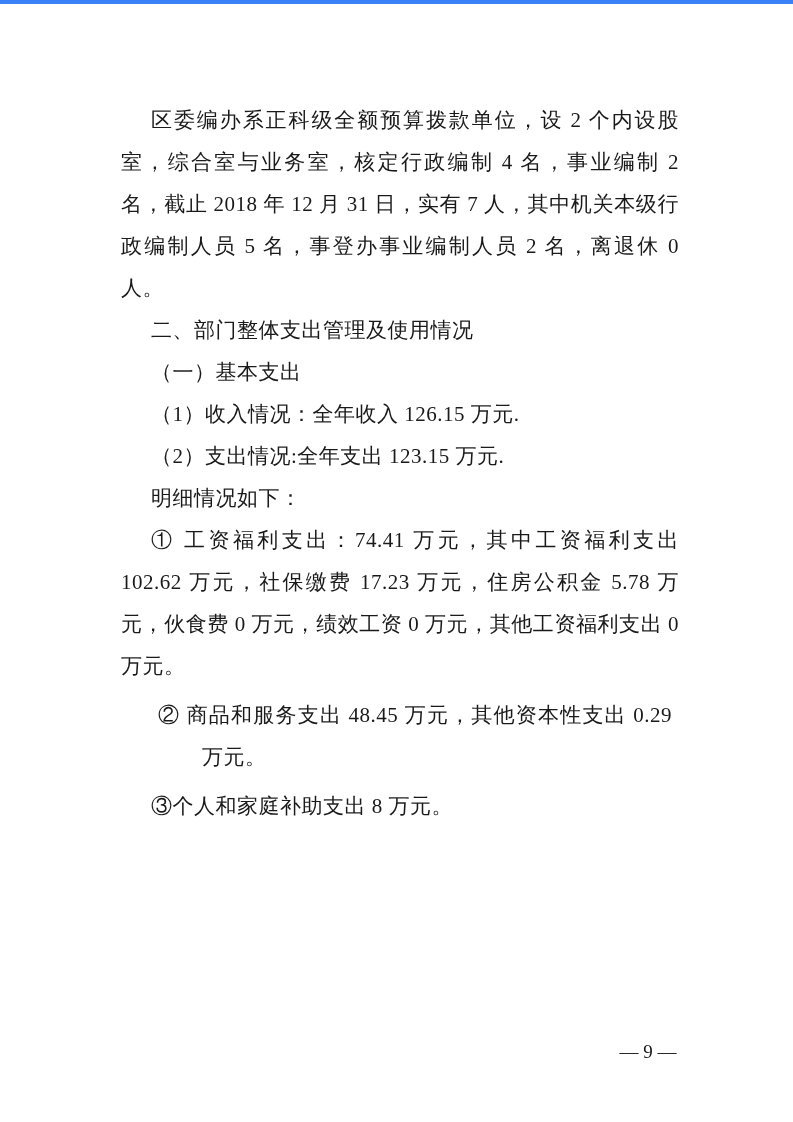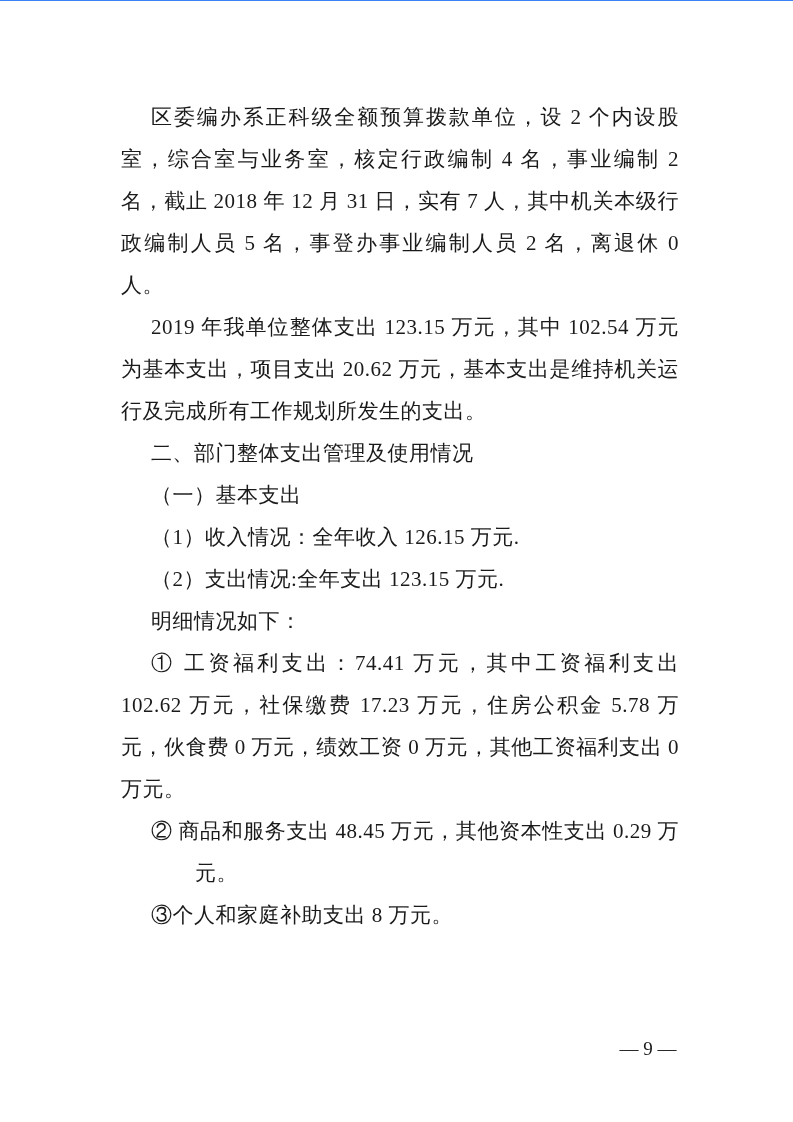--- a/index.html
+++ b/index.html
@@ -12,39 +12,39 @@
     background: #ffffff;
     position: relative;
     font-family: "Liberation Serif", "DejaVu Serif", serif;
     color: #1a1a1a;
     overflow: hidden;
   }
   .page {
     position: absolute;
     inset: 0;
     background: #ffffff;
-    border-top: 1px solid #3b82f6;
+    border-top: 4px solid #3b82f6;
   }
   .content {
     position: absolute;
     left: 121px;
     top: 95px;
     width: 558px;
     font-size: 21px;
     line-height: 42px;
     text-align: justify;
     text-justify: inter-ideograph;
     letter-spacing: 0.5px;
   }
   .para {
     margin: 0;
     text-indent: 30px;
   }
   .para-hang {
-    margin: 0;
+    margin: 7px;
     padding-left: 74px;
     text-indent: -44px;
   }
   .page-number {
     position: absolute;
     top: 1036px;
     left: 618px;
     width: 60px;
     font-size: 19px;
     line-height: 24px;
@@ -52,21 +52,20 @@
     white-space: nowrap;
     color: #1a1a1a;
   }
 </style>
 </head>
 <body>
 
 <div class="page">
   <div class="content">
     <p class="para">区委编办系正科级全额预算拨款单位，设 2 个内设股室，综合室与业务室，核定行政编制 4 名，事业编制 2 名，截止 2018 年 12 月 31 日，实有 7 人，其中机关本级行政编制人员 5 名，事登办事业编制人员 2 名，离退休 0 人。</p>
-    <p class="para">2019 年我单位整体支出 123.15 万元，其中 102.54 万元为基本支出，项目支出 20.62 万元，基本支出是维持机关运行及完成所有工作规划所发生的支出。</p>
     <p class="para">二、部门整体支出管理及使用情况</p>
     <p class="para">（一）基本支出</p>
     <p class="para">（1）收入情况：全年收入 126.15 万元.</p>
     <p class="para">（2）支出情况:全年支出 123.15 万元.</p>
     <p class="para">明细情况如下：</p>
     <p class="para">① 工资福利支出：74.41 万元，其中工资福利支出 102.62 万元，社保缴费 17.23 万元，住房公积金 5.78 万元，伙食费 0 万元，绩效工资 0 万元，其他工资福利支出 0 万元。</p>
     <p class="para-hang">② 商品和服务支出 48.45 万元，其他资本性支出 0.29 万元。</p>
     <p class="para">③个人和家庭补助支出 8 万元。</p>
   </div>
   <div class="page-number">— 9 —</div>

